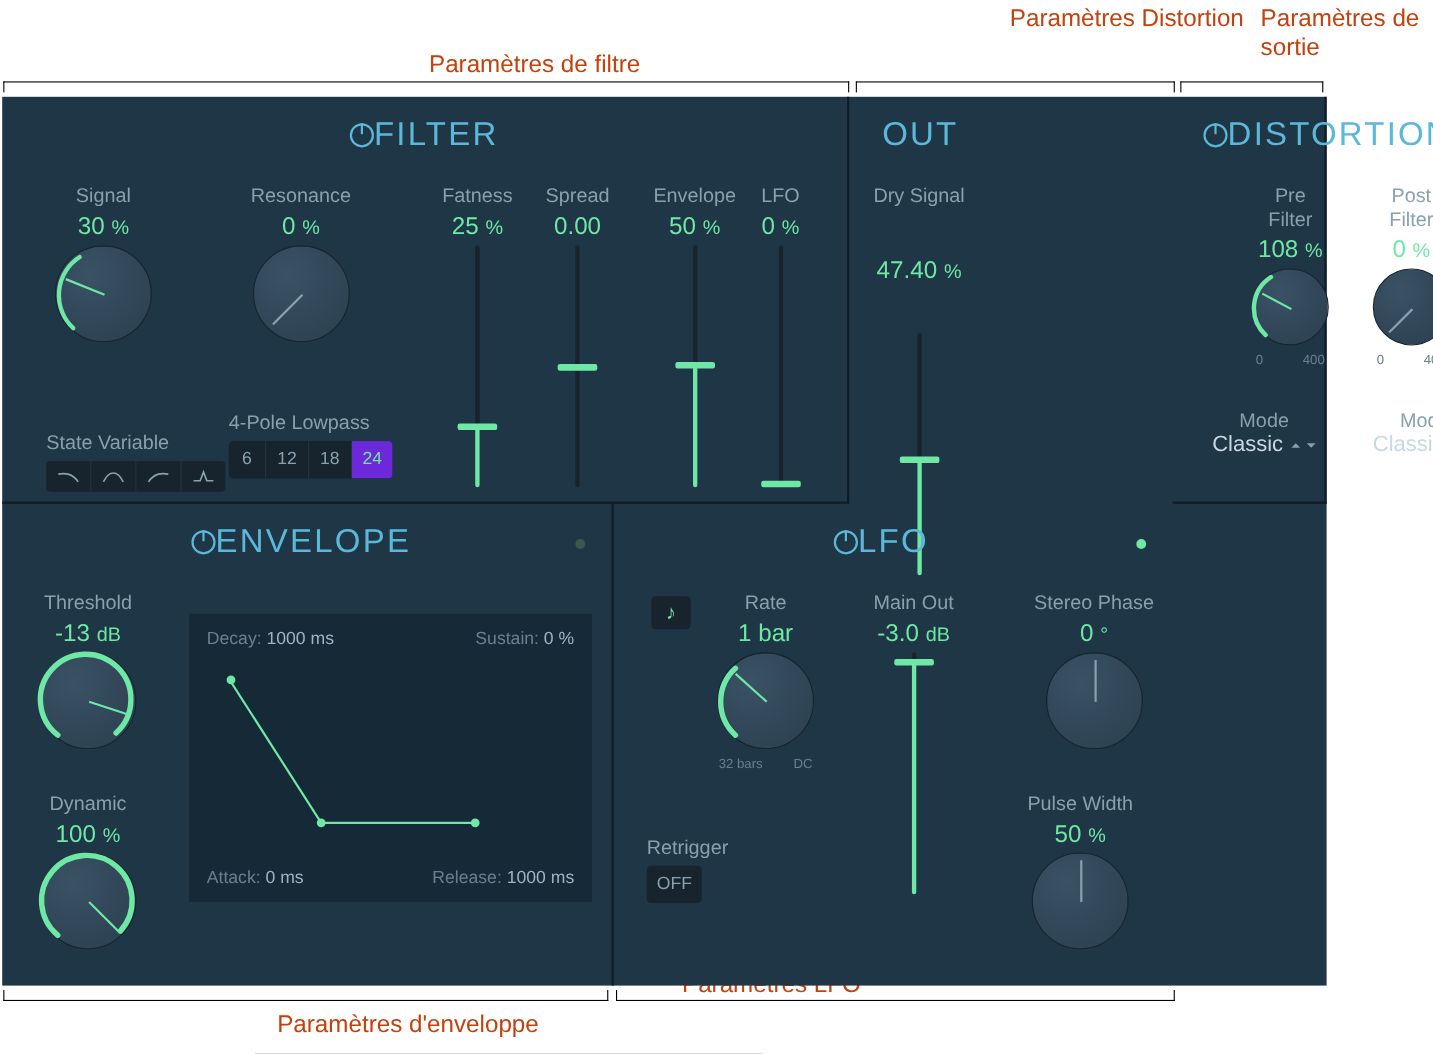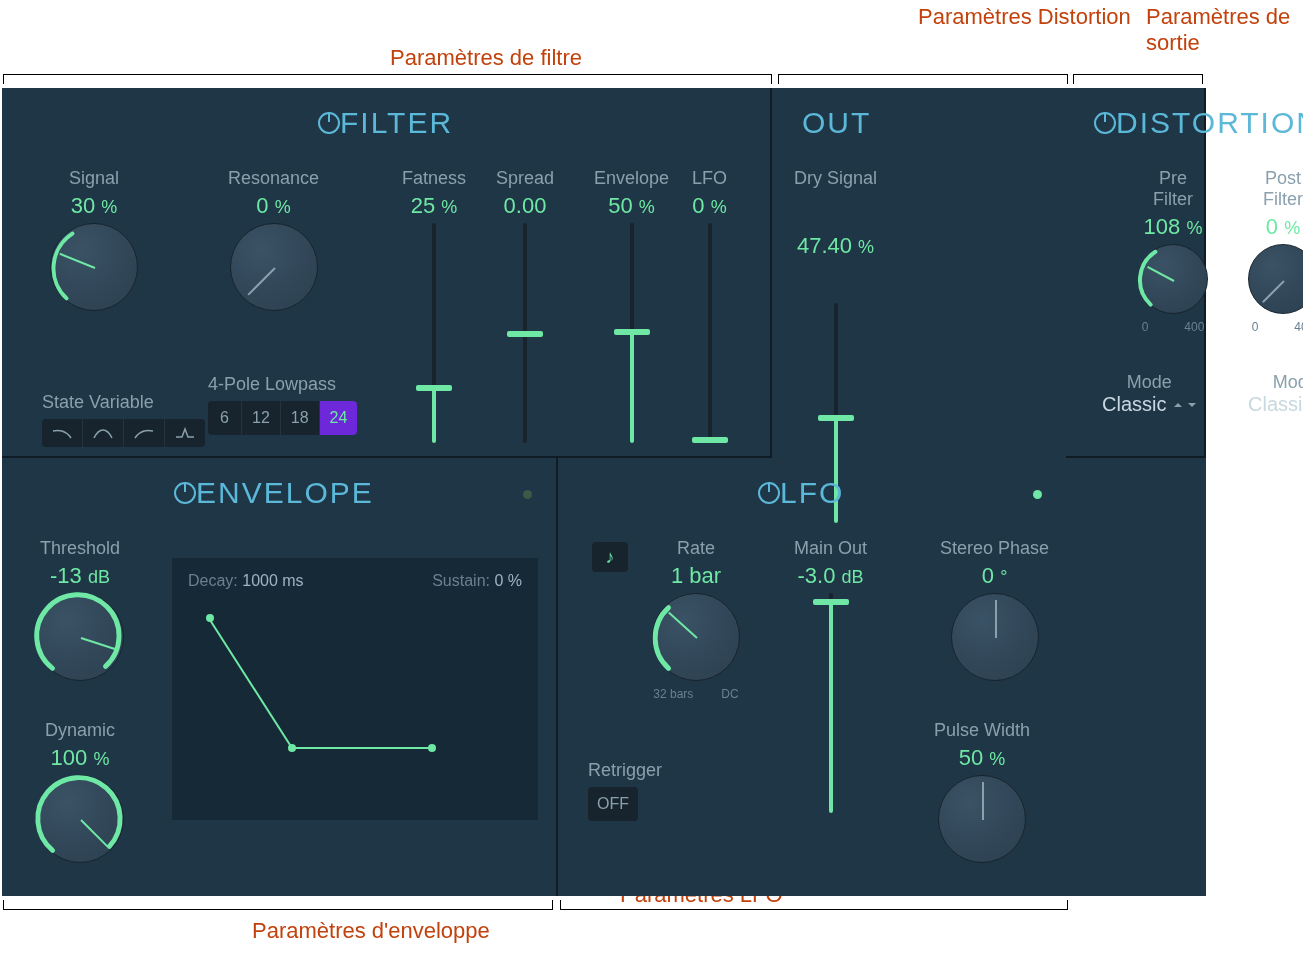--- a/index.html
+++ b/index.html
@@ -274,20 +274,24 @@
       <div style="display:flex; justify-content:space-between;">
         <span class="env-text"><span>Decay:</span> <span class="env-val">1000 ms</span></span>
         <span class="env-text"><span>Sustain:</span> <span class="env-val">0 %</span></span>
       </div>
       <svg class="env-graph" viewBox="0 0 330 170">
         <polyline points="18,10 18,12 100,140 240,140" stroke="#6ee8a4" stroke-width="2" fill="none"></polyline>
         <circle cx="18" cy="10" r="4" fill="#6ee8a4"></circle>
         <circle cx="100" cy="140" r="4" fill="#6ee8a4"></circle>
         <circle cx="240" cy="140" r="4" fill="#6ee8a4"></circle>
       </svg>
+      <div style="position:absolute; bottom:12px; left:16px; right:16px; display:flex; justify-content:space-between;">
+        <span class="env-text"><span>Attack:</span> <span class="env-val">0 ms</span></span>
+        <span class="env-text"><span>Release:</span> <span class="env-val">1000 ms</span></span>
+      </div>
     </div>
   </div>
 
   <div class="panel" style="position:absolute; left:556px; top:370px; width:508px; height:438px; border-bottom:none;">
     <div class="section-title" style="left:200px; top:18px;">
       <span class="power-btn"></span>
       <span>LFO</span>
     </div>
     <div class="dot" style="right:24px; top:32px; background:#6ee8a4;"></div>
 

